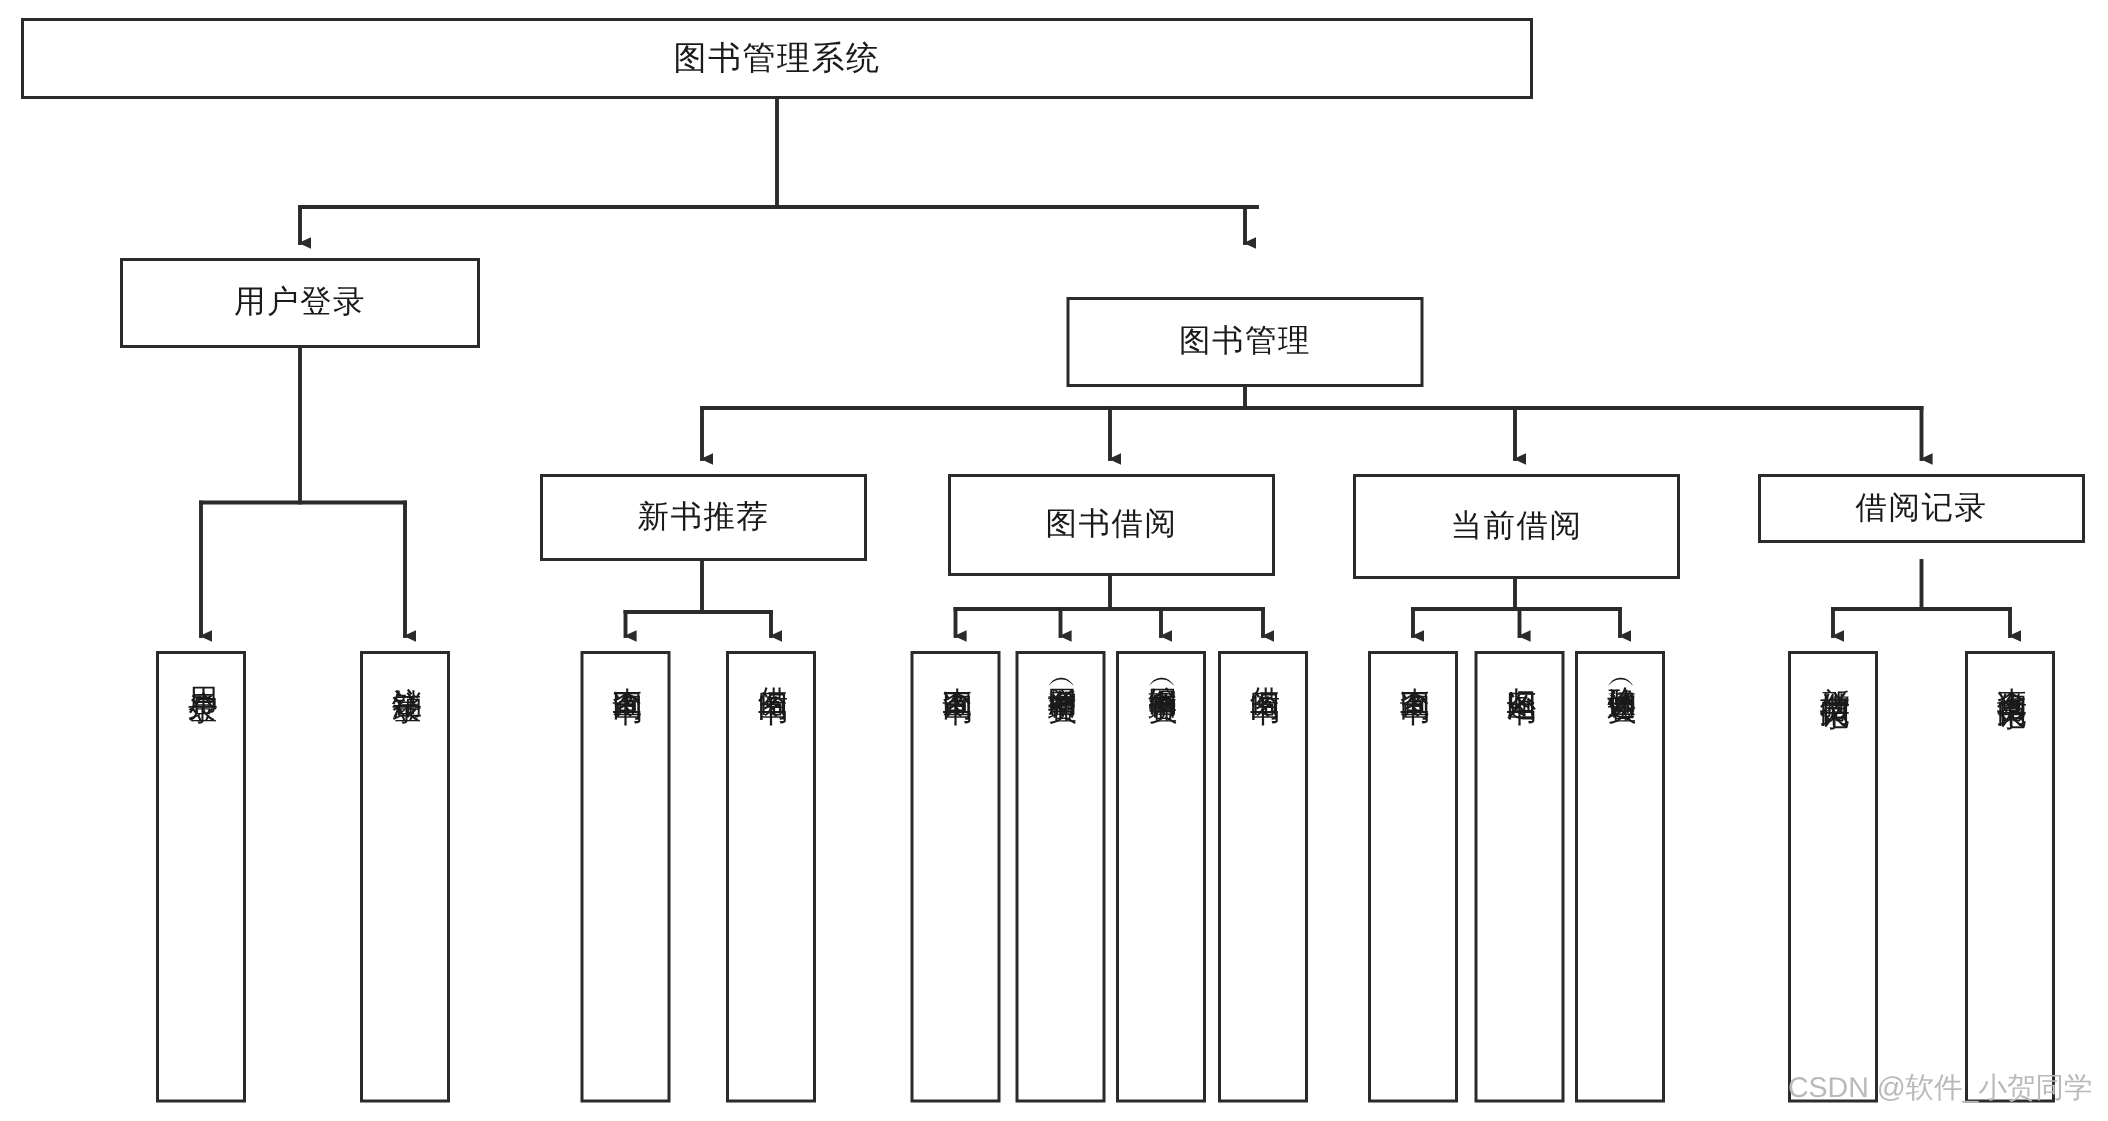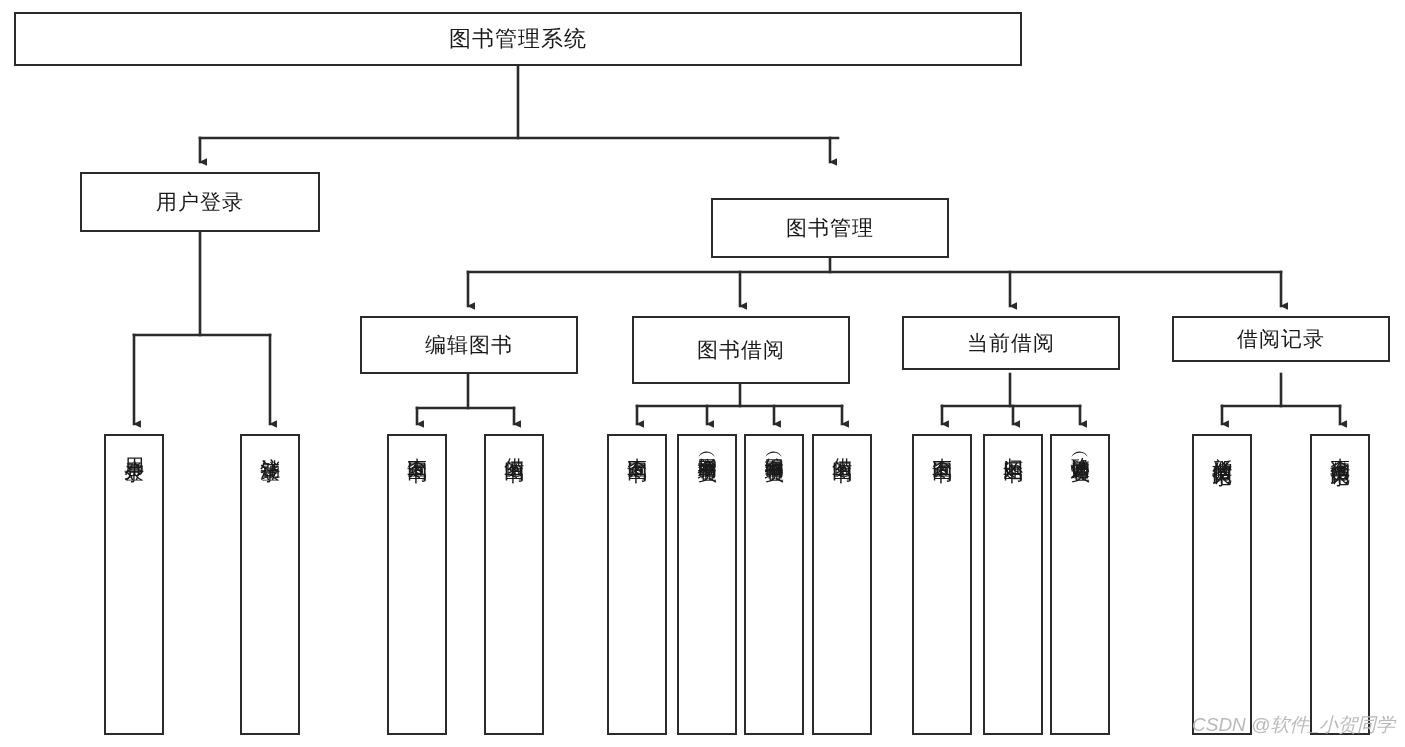--- a/index.html
+++ b/index.html
@@ -61,21 +61,20 @@
   }
   .watermark {
     position: absolute;
     left: 1192px;
     top: 712px;
     font-size: 19px;
     color: #b9b9b9;
     white-space: nowrap;
     z-index: 6;
     font-family: "Liberation Sans", "DejaVu Sans", sans-serif;
-    font-style: italic;
   }
 </style>
 </head>
 <body>
 
 <div id="canvas">
 
   <svg id="wires" viewBox="0 0 1405 747" xmlns="http://www.w3.org/2000/svg">
     <defs>
       <marker id="arrow" markerWidth="9" markerHeight="9" refX="4.5" refY="7.4" orient="auto" markerUnits="userSpaceOnUse">
@@ -130,26 +129,26 @@
       <div class="node node-h node-root" style="left: 14px; top: 12px; width: 1008px; height: 54px;">
         <span>图书管理系统</span>
       </div>
       <div class="node node-h" style="left: 80px; top: 172px; width: 240px; height: 60px;">
         <span>用户登录</span>
       </div>
       <div class="node node-h" style="left: 711px; top: 172px; width: 238px; height: 60px; margin-top: 26px;">
         <span>图书管理</span>
       </div>
       <div class="node node-h" style="left: 360px; top: 316px; width: 218px; height: 58px;">
-        <span>编辑图书</span>
+        <span>新书推荐</span>
       </div>
       <div class="node node-h" style="left: 632px; top: 316px; width: 218px; height: 68px;">
         <span>图书借阅</span>
       </div>
-      <div class="node node-h" style="left: 902px; top: 316px; width: 218px; height: 54px;">
+      <div class="node node-h" style="left: 902px; top: 316px; width: 218px; height: 70px;">
         <span>当前借阅</span>
       </div>
       <div class="node node-h" style="left: 1172px; top: 316px; width: 218px; height: 46px;">
         <span>借阅记录</span>
       </div>
       <div class="node node-v" style="left: 104px; top: 434px; width: 60px; height: 301px;">
         <span class="vtext">用户登录</span>
       </div>
       <div class="node node-v" style="left: 240px; top: 434px; width: 60px; height: 301px;">
         <span class="vtext">注销登录</span>

